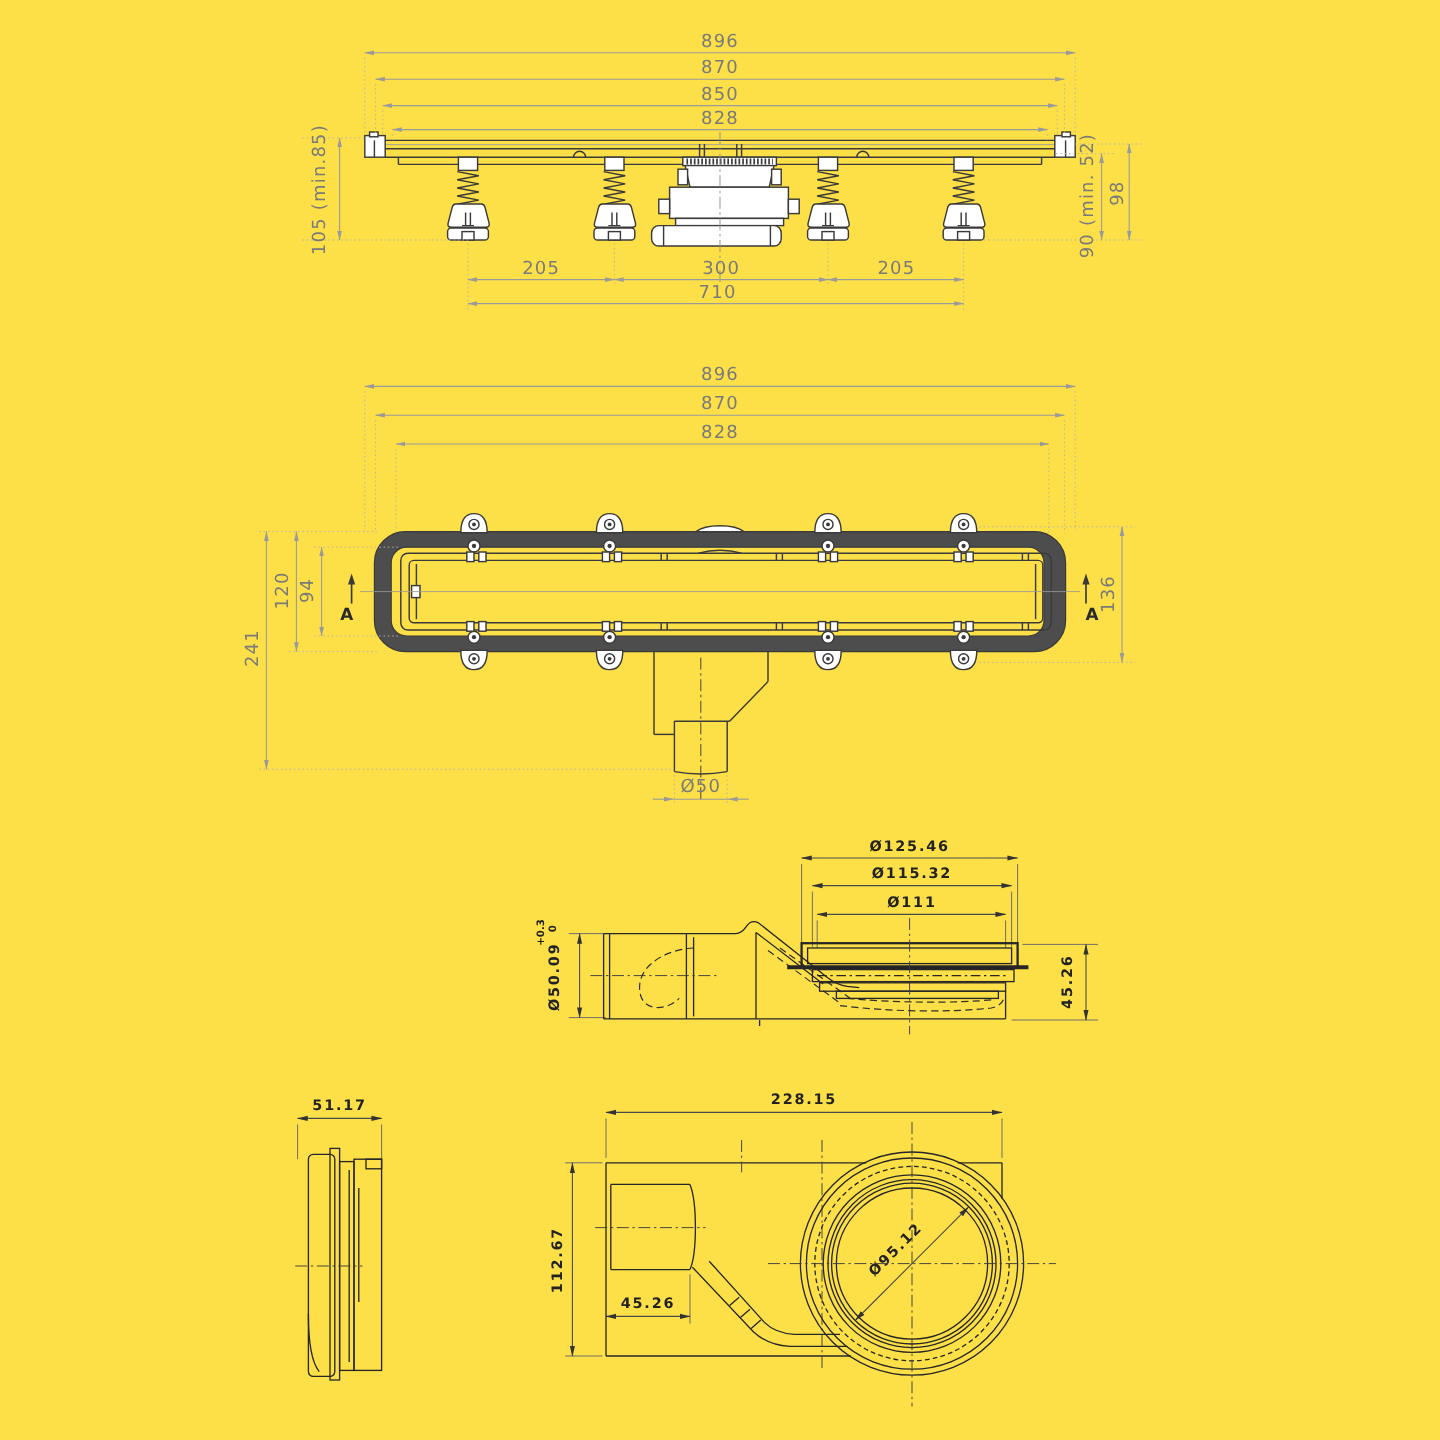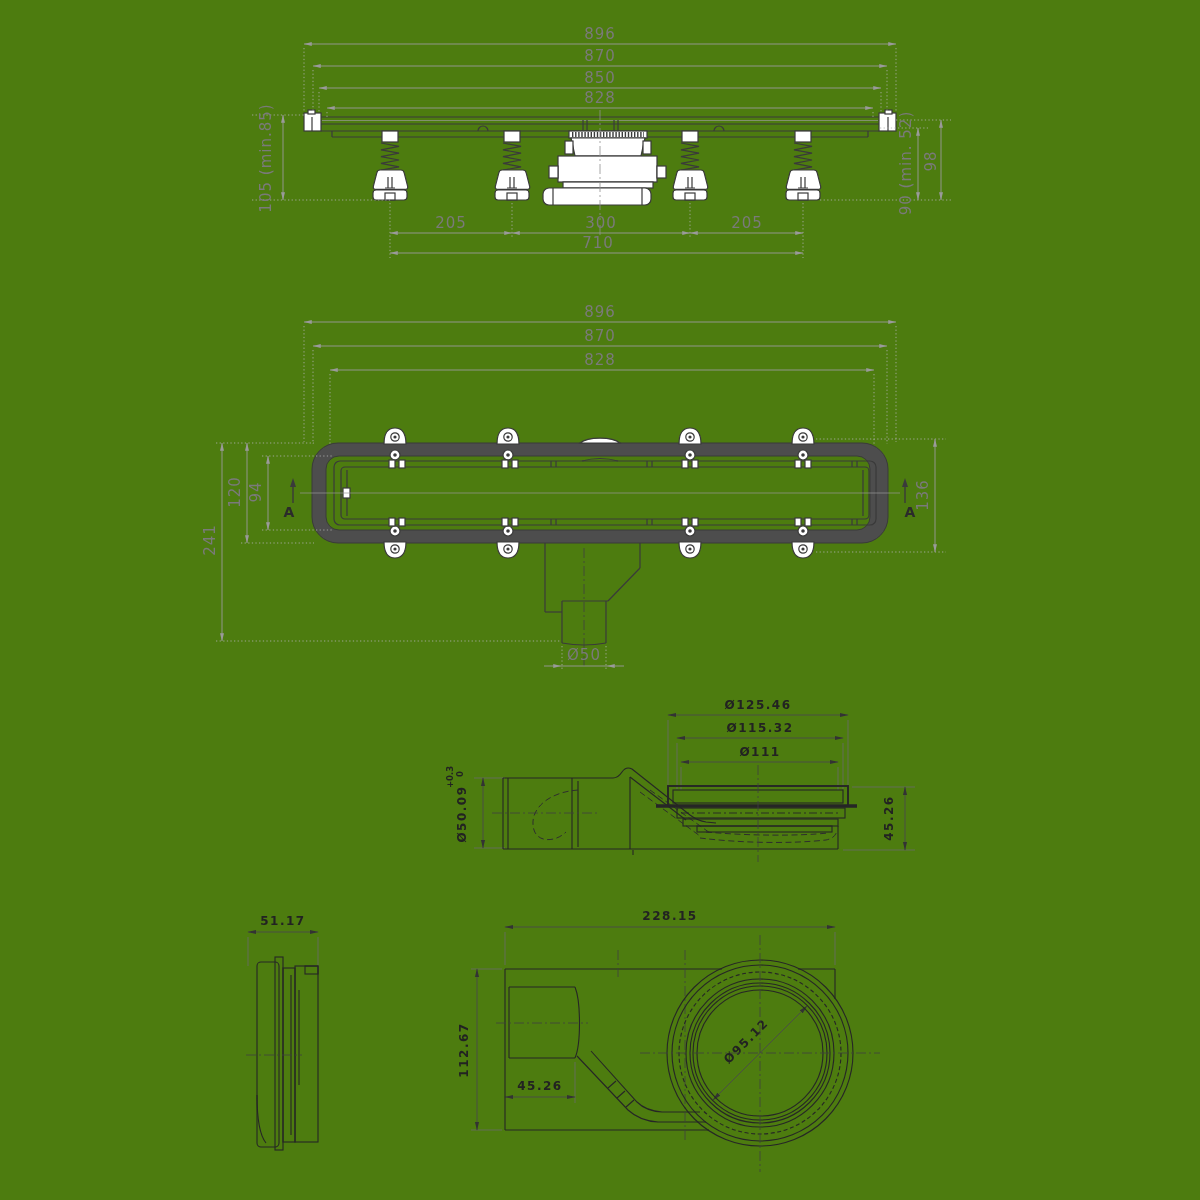--- a/index.html
+++ b/index.html
@@ -1,16 +1,16 @@
 <!DOCTYPE html>
 <html><head>
 <meta charset="utf-8">
 <style>
   html,body{margin:0;padding:0;background:#fff;}
-  .stage{width:1200px;height:1200px;position:relative;background:#4d7c0f;overflow:hidden;}
+  .stage{width:1200px;height:1200px;position:relative;background:#fde047;overflow:hidden;}
   svg{display:block;}
   
   .k  {stroke:#3a3a3a;fill:none;stroke-width:1.2;}
   .kf {stroke:#3a3a3a;fill:#fff;stroke-width:1.2;}
   .m  {stroke:#262626;fill:none;stroke-width:1.1;}
   .mb {stroke:#262626;fill:none;stroke-width:1.9;}
   .hid{stroke:#2e2e2e;fill:none;stroke-width:1;stroke-dasharray:6 3.5;}
   
   .dl {stroke:#9a9a9a;fill:none;stroke-width:.9;}
   .dld{stroke:#4a4a4a;fill:none;stroke-width:.9;}

